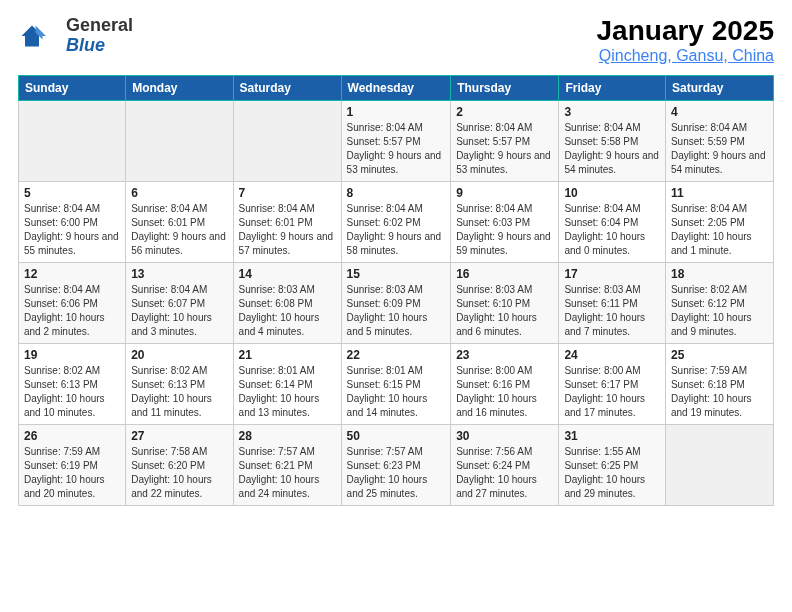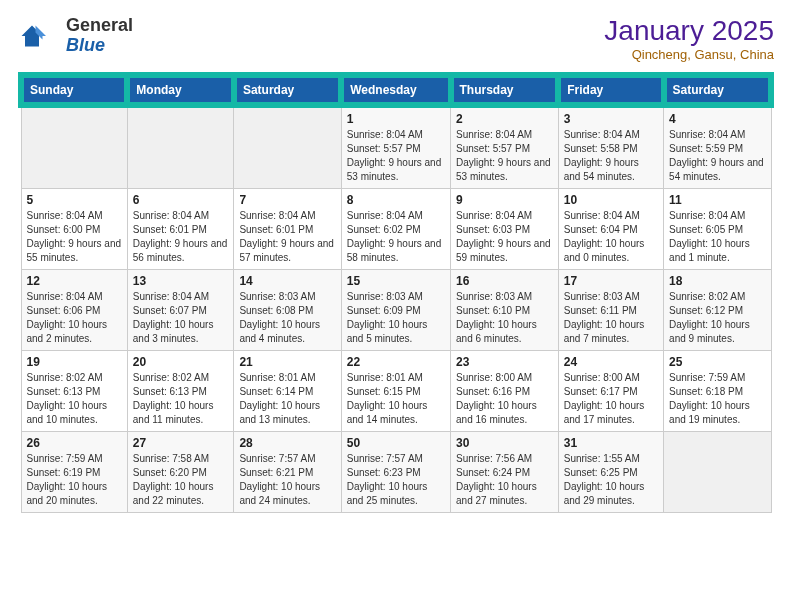--- a/index.html
+++ b/index.html
@@ -35,40 +35,41 @@
     .logo-blue { color: #1a5fa8; font-style: italic; }
     .logo-icon {
       width: 28px;
       height: 28px;
     }
     .title-area {
       text-align: right;
     }
     .month-title {
       font-size: 28px;
-      font-weight: normal;
-      color: #4c1d95;
+      font-weight: bold;
+      color: #000000;
       line-height: 1.1;
     }
     .location {
-      font-size: 13px;
-      color: #a16207;
+      font-size: 16px;
+      color: #3b82f6;
+      text-decoration: underline;
     }
     .calendar {
       width: 100%;
       border-collapse: collapse;
     }
     .calendar th {
       background-color: #1a5fa8;
       color: #fff;
       text-align: left;
       padding: 5px 6px;
       font-size: 12px;
       font-weight: bold;
-      border: 6px solid #14b8a6;
+      border: 1px solid #14b8a6;
     }
     .calendar td {
       border: 1px solid #ccc;
       vertical-align: top;
       padding: 4px 5px;
       width: 113px;
       min-height: 75px;
       background: #fff;
     }
     .calendar tr:nth-child(odd) td {
@@ -189,21 +190,21 @@
           </td>
           <td>
             <span class="day-number">10</span>
             <div class="day-info">Sunrise: 8:04 AM
 Sunset: 6:04 PM
 Daylight: 10 hours and 0 minutes.</div>
           </td>
           <td>
             <span class="day-number">11</span>
             <div class="day-info">Sunrise: 8:04 AM
-Sunset: 6:05 PM
+Sunset: 2:05 PM
 Daylight: 10 hours and 1 minute.</div>
           </td>
         </tr>
         <tr>
           <td>
             <span class="day-number">12</span>
             <div class="day-info">Sunrise: 8:04 AM
 Sunset: 6:06 PM
 Daylight: 10 hours and 2 minutes.</div>
           </td>

